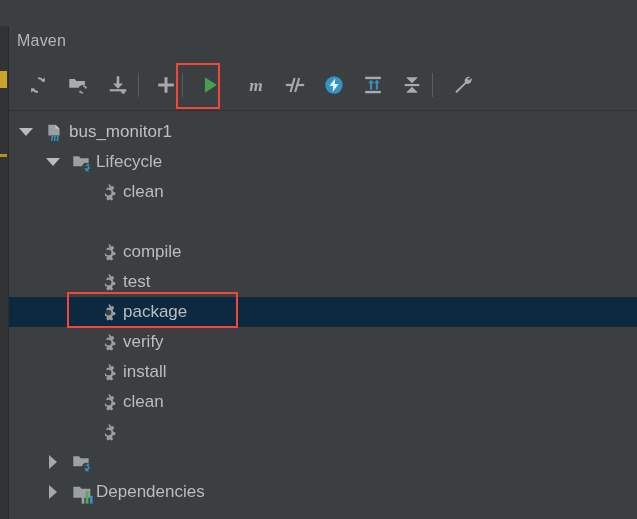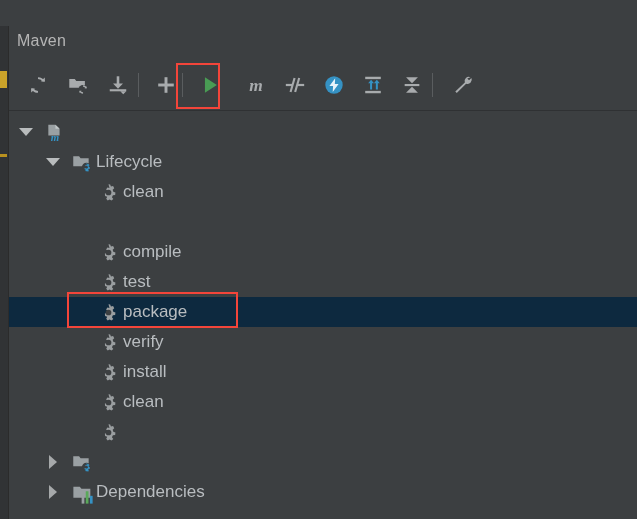--- a/index.html
+++ b/index.html
@@ -263,20 +263,21 @@
     <div class="tree" id="tree">
         <div class="row" style="top:5px">
           <span class="twisty" style="left:9px">
             <span class="tri-down"></span>
           </span>
           <span class="node-icon" style="left:36px"><svg width="20" height="20" viewBox="0 0 24 24">
               <path d="M4 2h8.5l5 5v8H4z" fill="#9aa0a3"></path>
               <path d="M12.5 2l5 5h-5z" fill="#c2c7c9"></path>
               <text x="12" y="21" text-anchor="middle" font-family="Liberation Serif, serif" font-style="italic" font-weight="bold" font-size="13" fill="#3592c4">m</text>
             </svg></span>
+          <span class="node-label root" style="left:60px">bus_monitor1</span>
         </div>
         <div class="row" style="top:35px">
           <span class="twisty" style="left:36px">
             <span class="tri-down"></span>
           </span>
           <span class="node-icon" style="left:63px"><svg width="20" height="20" viewBox="0 0 24 24">
               <path d="M1.5 4h7l1.8 2.3H20V16H1.5z" fill="#9aa0a3"></path>
               <circle cx="17.3" cy="17" r="5.4" fill="#3c3f41"></circle>
               <path d="M17.3 12.2l1 .15.5 1.3 1.35-.35.75 1.3-1 .95.4 1.3 1.3.45-.15 1.5-1.4.2-.6 1.25.85 1.15-1.1 1-1.2-.75-1.15.65-.9-1.1.6-1.25-1.35-.45-.1-1.5 1.35-.3.45-1.3-1.05-1 .8-1.25 1.3.4z" fill="#3592c4"></path>
               <circle cx="17.3" cy="17" r="1.7" fill="#3c3f41"></circle>

